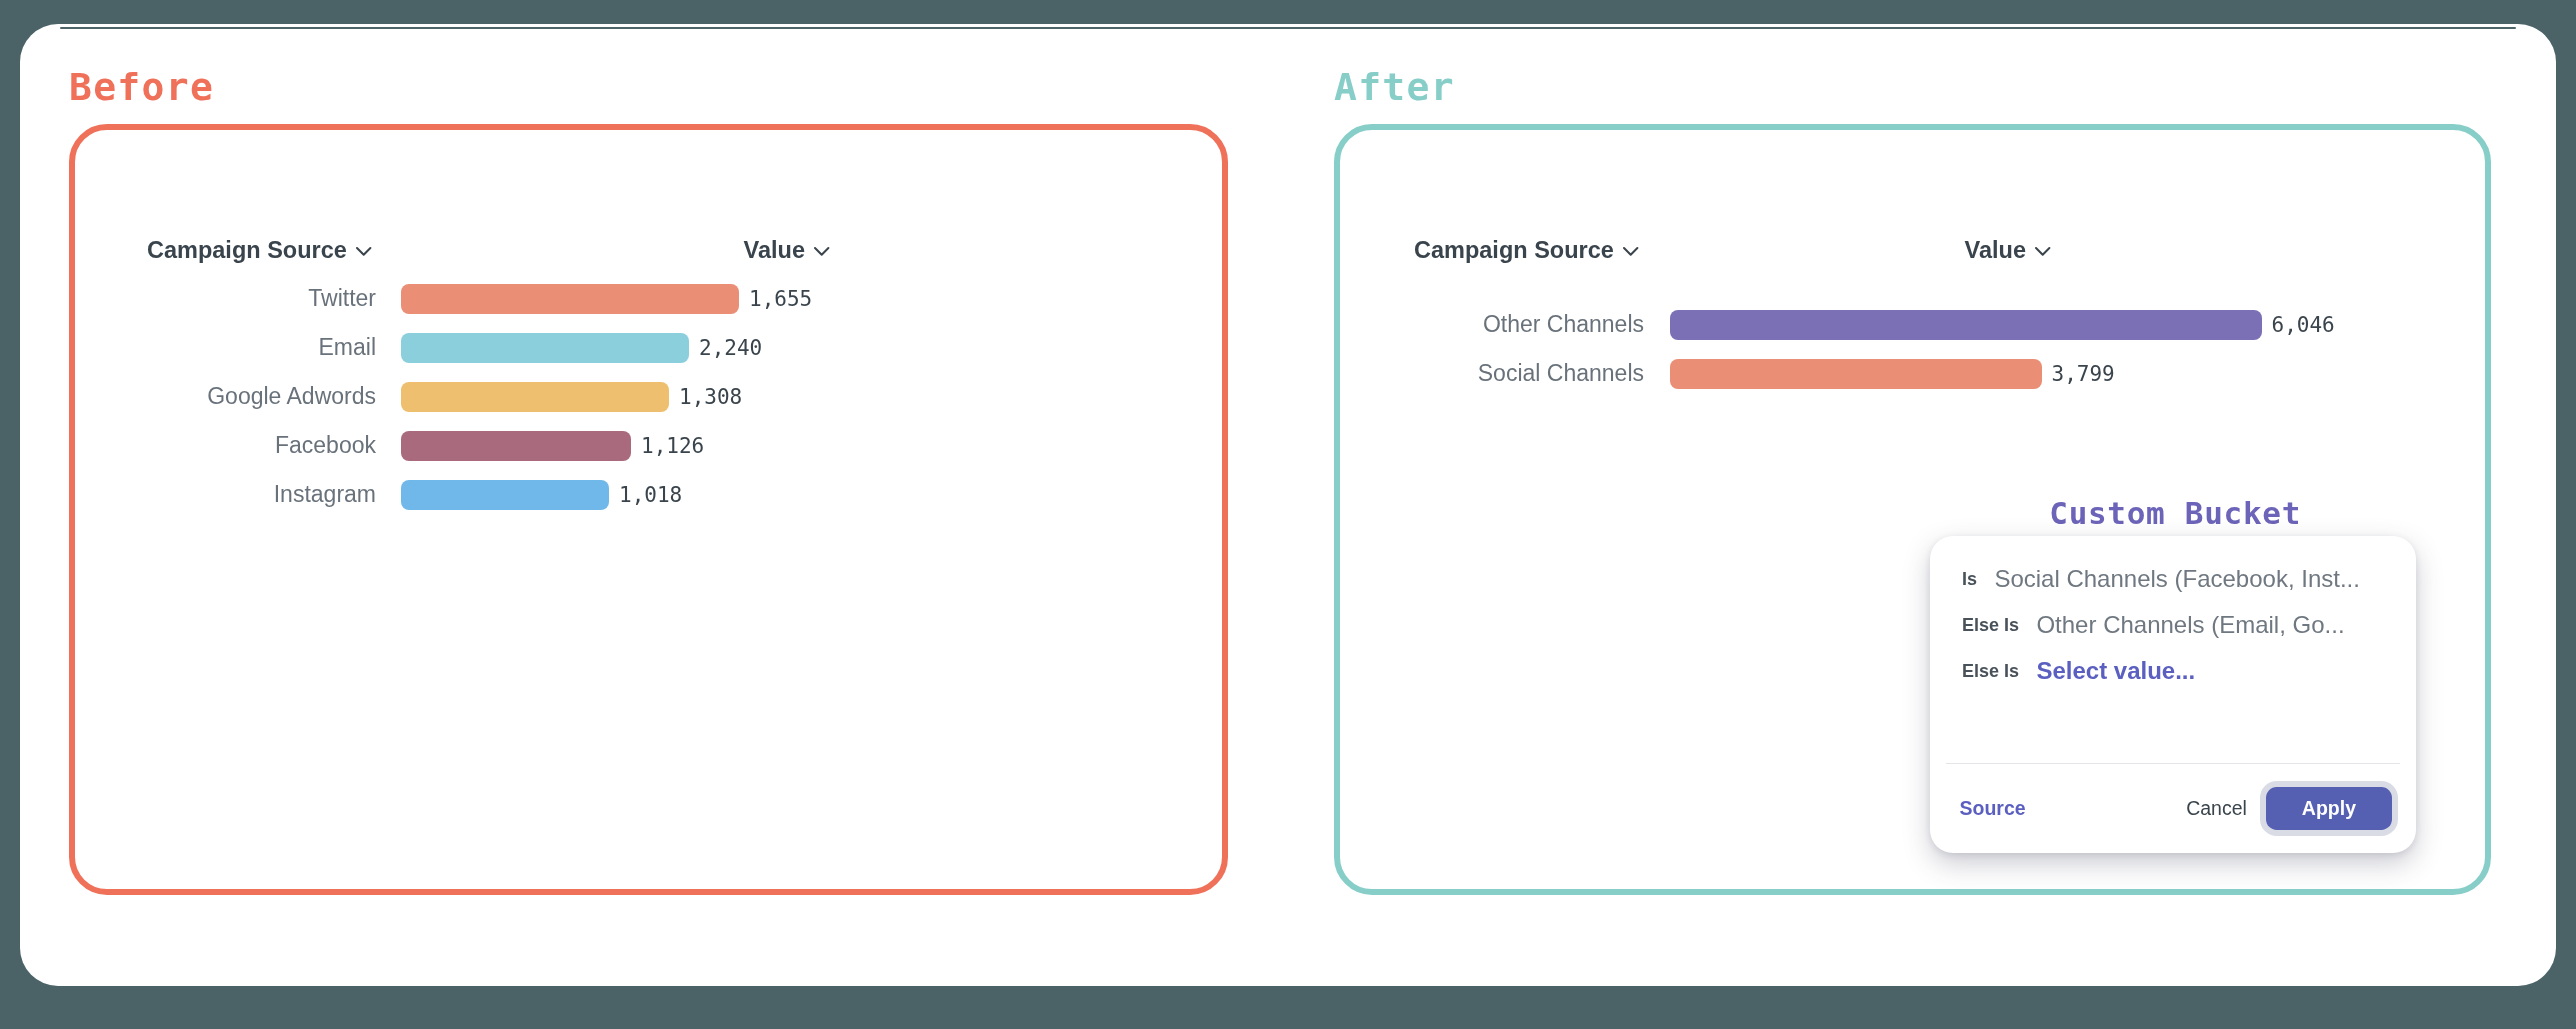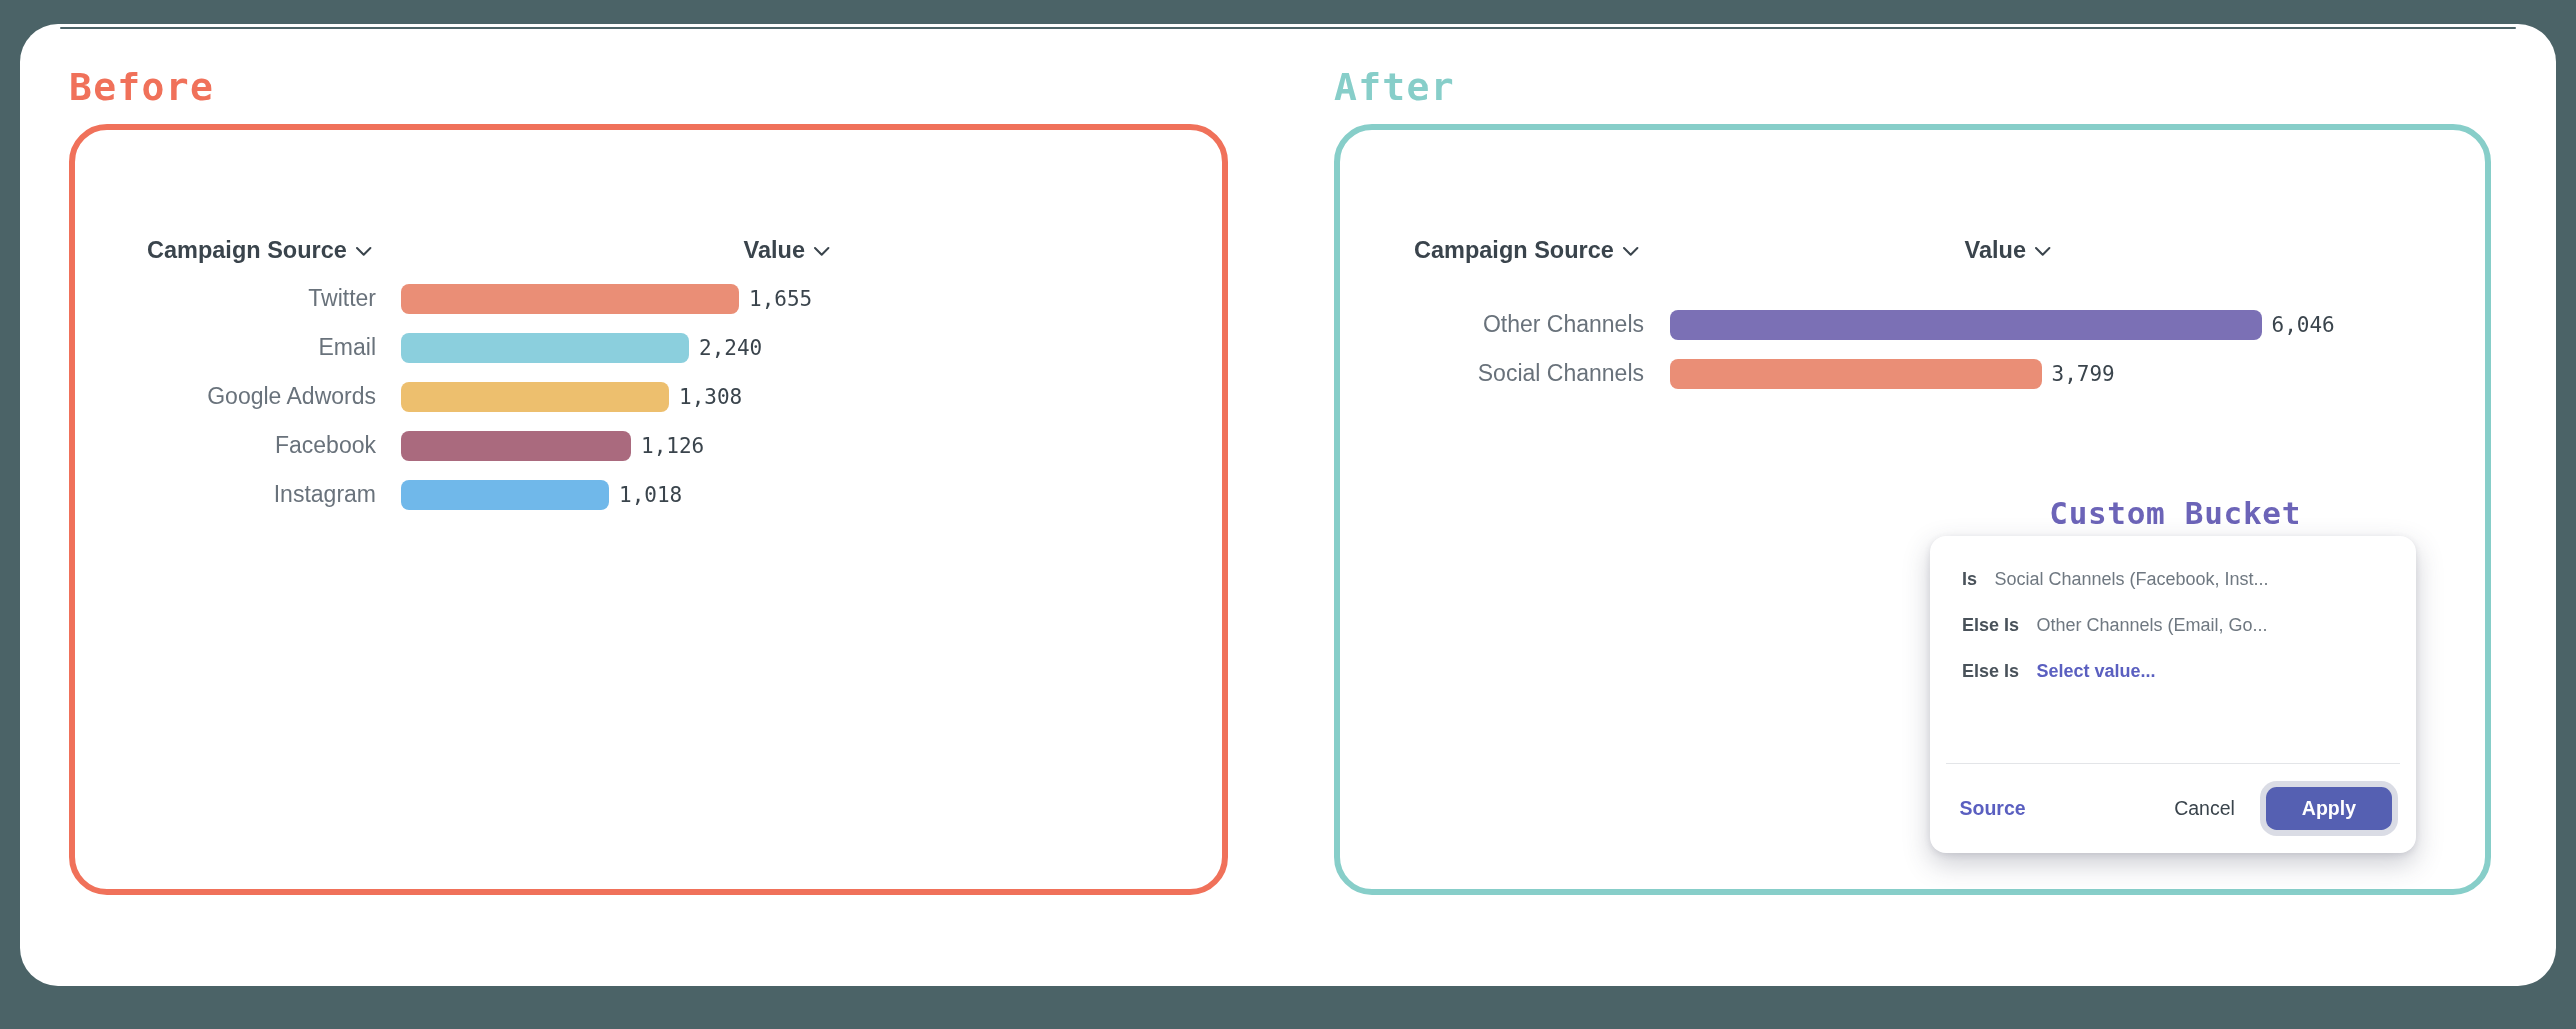--- a/index.html
+++ b/index.html
@@ -60,45 +60,45 @@
     font-size:21px;color:#3A444C;white-space:nowrap;
   }
 
   .bucket-title{
     position:absolute;left:693px;top:366px;width:268px;margin:0;text-align:right;
     font-family:"DejaVu Sans Mono", monospace;font-weight:bold;font-size:31px;line-height:35px;
     color:#6C64B8;letter-spacing:0.7px;
   }
   .dialog{
     position:absolute;left:590px;top:406px;width:486px;height:317px;
-    background:#ffffff;border-radius:16px;
+    background:#ffffff;border-radius:23px;
     box-shadow:0 10.7px 27px rgba(55,60,85,0.25), 0 2px 6.7px rgba(55,60,85,0.12);
   }
   .dialog-rules{padding:20px 27px 0 32px;}
   .rule-row{display:flex;align-items:center;height:46px;gap:17.4px;white-space:nowrap;}
   .rule-term{font-size:18px;font-weight:700;color:#49525A;}
-  .rule-value{font-size:18px;color:#6F7881;cursor:pointer;}
+  .rule-value{font-size:24px;color:#6F7881;cursor:pointer;}
   .rule-row.link .rule-value{color:#5A5FC0;font-weight:600;}
   .info-chip{
     display:none;align-items:center;justify-content:center;
     width:29.5px;height:27px;border-radius:6.7px;background:#F1F2F4;
     font-family:"DejaVu Sans Mono", monospace;font-size:17.4px;color:#4A545C;
     margin-left:-2.7px;cursor:pointer;
   }
   .rule-row.info .info-chip{display:flex;}
   .dialog-divider{
     position:absolute;top:227px;left:16px;right:16px;height:1.3px;background:#E3E5E8;
   }
   .dialog-footer{
     position:absolute;top:228px;left:0;right:0;bottom:0;
     display:flex;align-items:center;padding:0 24px 0 29.5px;box-sizing:border-box;
   }
   .btn-reset{font-size:19.5px;font-weight:600;color:#5A5FC0;cursor:pointer;}
   .footer-spacer{flex:1;}
-  .btn-cancel{font-size:19.5px;font-weight:500;color:#3A444C;cursor:pointer;margin-right:31px;}
+  .btn-cancel{font-size:19.5px;font-weight:500;color:#3A444C;cursor:pointer;margin-right:19px;}
   .btn-apply{
     background:#5560B2;color:#ffffff;font-size:19.5px;font-weight:600;
     font-family:"Liberation Sans", sans-serif;
     border:none;border-radius:10.7px;padding:10px 36px;cursor:pointer;
     box-shadow:0 0 0 6px #DADCE5;
   }
 </style>
 </head>
 <body>
 

